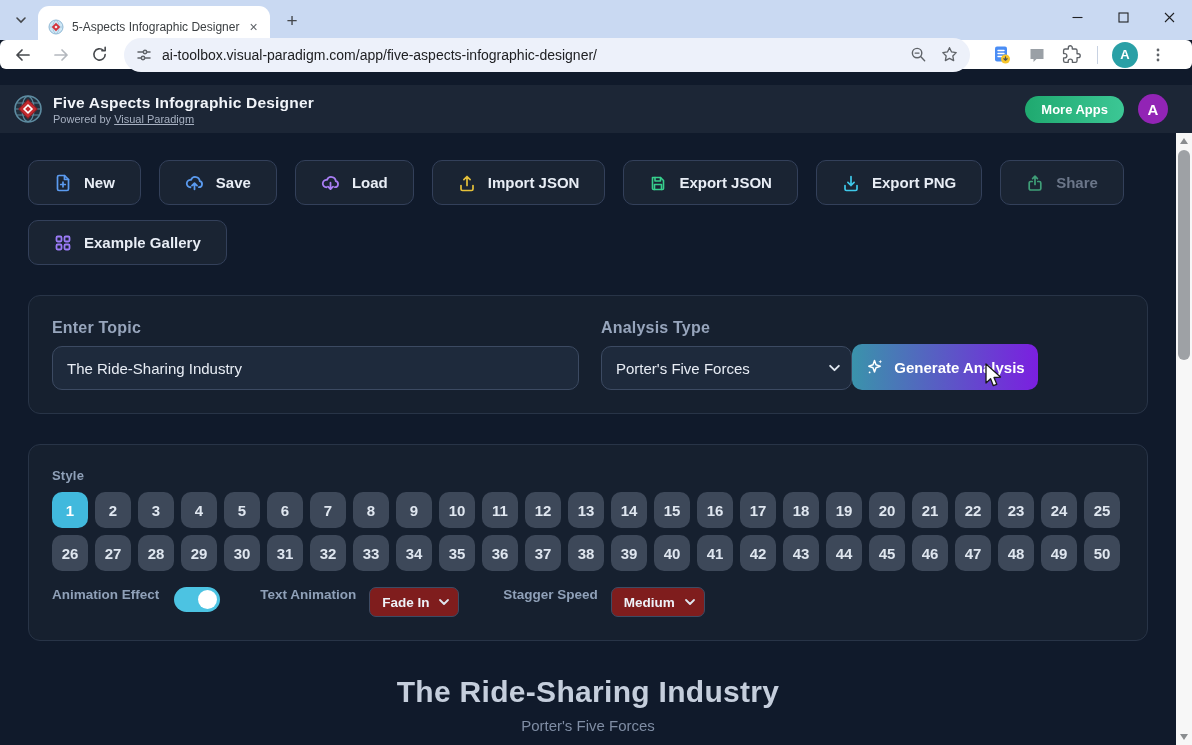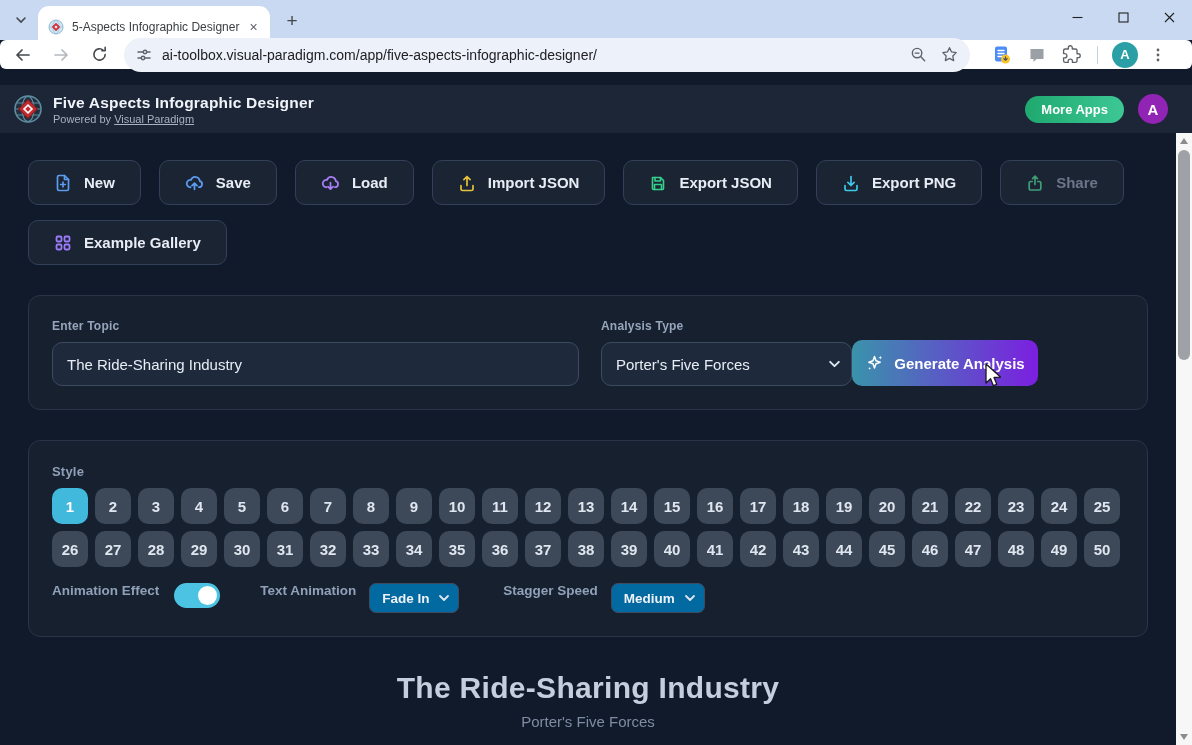--- a/index.html
+++ b/index.html
@@ -41,41 +41,41 @@
   .header-avatar { width:30px; height:30px; border-radius:50%; background:#9224b5; color:#fff; font-size:15px; font-weight:700; display:flex; align-items:center; justify-content:center; margin-left:14px; margin-right:12px; }
 
   .content { padding:27px 28px 0 28px; width:1176px; }
   .btn-row { display:flex; gap:18px; }
   .btn-row + .btn-row { margin-top:15px; }
   .tb-btn { height:45px; padding:0 25px; background:#1a2433; border:1px solid #33405a; border-radius:10px; display:flex; align-items:center; gap:12px; color:#e8edf5; font-size:15px; font-weight:700; }
   .tb-btn .ticon { display:flex; }
   .tb-btn.disabled { color:#6b7689; }
 
   .card { margin-top:30px; background:#16202f; border:1px solid #283447; border-radius:12px; padding:23px; }
-  .field-label { font-size:12px; font-weight:700; color:#97a5bc; letter-spacing:.2px; margin-bottom:9px; }
+  .field-label { font-size:16px; font-weight:700; color:#97a5bc; letter-spacing:.2px; margin-bottom:9px; }
   .form-row { display:flex; align-items:flex-end; }
   .topic-col { width:527px; }
   .analysis-col { width:251px; margin-left:22px; }
   .text-input { width:100%; height:44px; background:#1e2a3c; border:1px solid #3c4a62; border-radius:10px; color:#e8edf5; font-size:15px; padding:0 14px; font-family:"Liberation Sans",sans-serif; outline:none; }
   .select-wrap { position:relative; }
   .app-select { appearance:none; -webkit-appearance:none; width:100%; height:44px; background:#1e2a3c; border:1px solid #3c4a62; border-radius:10px; color:#e8edf5; font-size:15px; padding:0 30px 0 14px; font-family:"Liberation Sans",sans-serif; outline:none; }
   .select-chevron { position:absolute; right:11px; top:50%; transform:translateY(-50%); color:#dfe6ef; pointer-events:none; }
   .generate-btn { width:186px; height:46px; border:none; border-radius:10px; background:linear-gradient(90deg,#3a93ab,#7b1fe0); color:#fff; font-size:15px; font-weight:700; display:flex; align-items:center; justify-content:center; gap:9px; }
 
   .style-grid { margin-top:15px; display:grid; grid-template-columns:repeat(25,36px); gap:7px; }
   .style-num { width:36px; height:36px; border-radius:10px; background:#3d4859; border:none; color:#dfe6ef; font-size:15px; font-weight:700; font-family:"Liberation Sans",sans-serif; display:flex; align-items:center; justify-content:center; }
   .style-num.selected { background:#41b9dd; color:#ffffff; }
 
   .anim-row { margin-top:16px; display:flex; align-items:flex-start; }
   .anim-label { font-size:13.5px; font-weight:700; color:#8fa0b8; }
   .toggle { margin-left:15px; width:46px; height:25px; border-radius:13px; background:#4cc3e2; position:relative; }
   .toggle-knob { position:absolute; right:3px; top:3px; width:19px; height:19px; border-radius:50%; background:#ffffff; }
   .anim-row .gap-lg { margin-left:40px; }
   .mini-select { margin-left:13px; position:relative; }
-  .mini-select select { appearance:none; -webkit-appearance:none; height:30px; background:#0369a1; border:1px solid #3d4b63; border-radius:7px; color:#eef2f8; font-size:13.5px; font-weight:700; padding:0 28px 0 12px; font-family:"Liberation Sans",sans-serif; outline:none; }
+  .mini-select select { appearance:none; -webkit-appearance:none; height:30px; background:#7f1d1d; border:1px solid #3d4b63; border-radius:7px; color:#eef2f8; font-size:13.5px; font-weight:700; padding:0 28px 0 12px; font-family:"Liberation Sans",sans-serif; outline:none; }
   .mini-select .select-chevron { right:9px; }
 
   .preview-title { margin-top:34px; text-align:center; font-size:30px; font-weight:700; color:#c5cedc; letter-spacing:.3px; }
   .preview-sub { margin-top:8px; text-align:center; font-size:15px; color:#7f8da4; }
 
   
   .scrollbar { position:absolute; right:0; top:133px; width:16px; height:612px; background:#f7f7f7; }
   .sb-arrow { position:absolute; left:0; width:16px; height:16px; display:flex; align-items:center; justify-content:center; }
   .sb-arrow.up { top:0; }
   .sb-arrow.down { bottom:0; }

